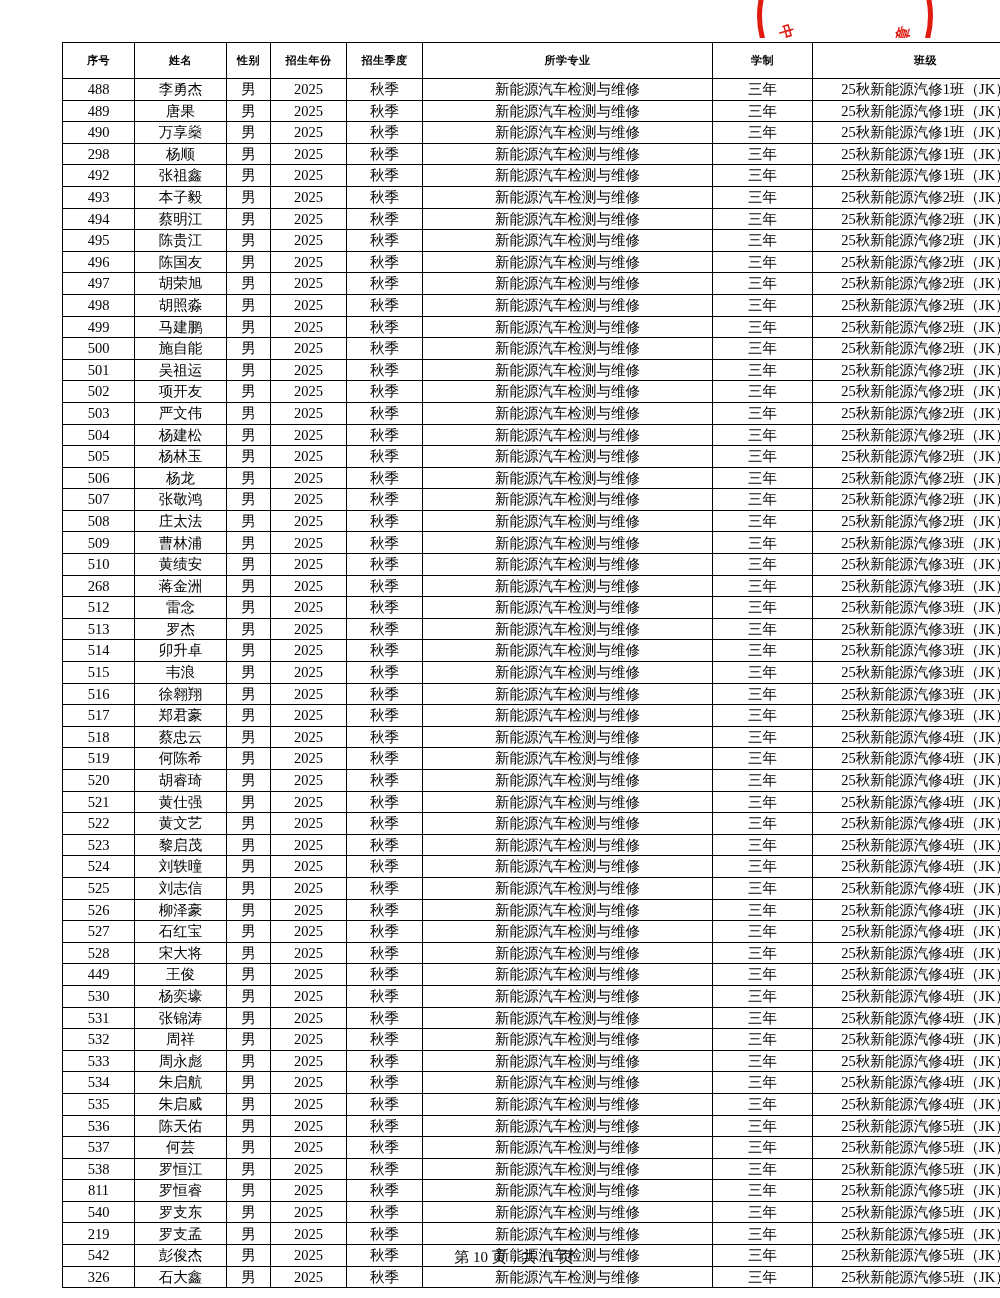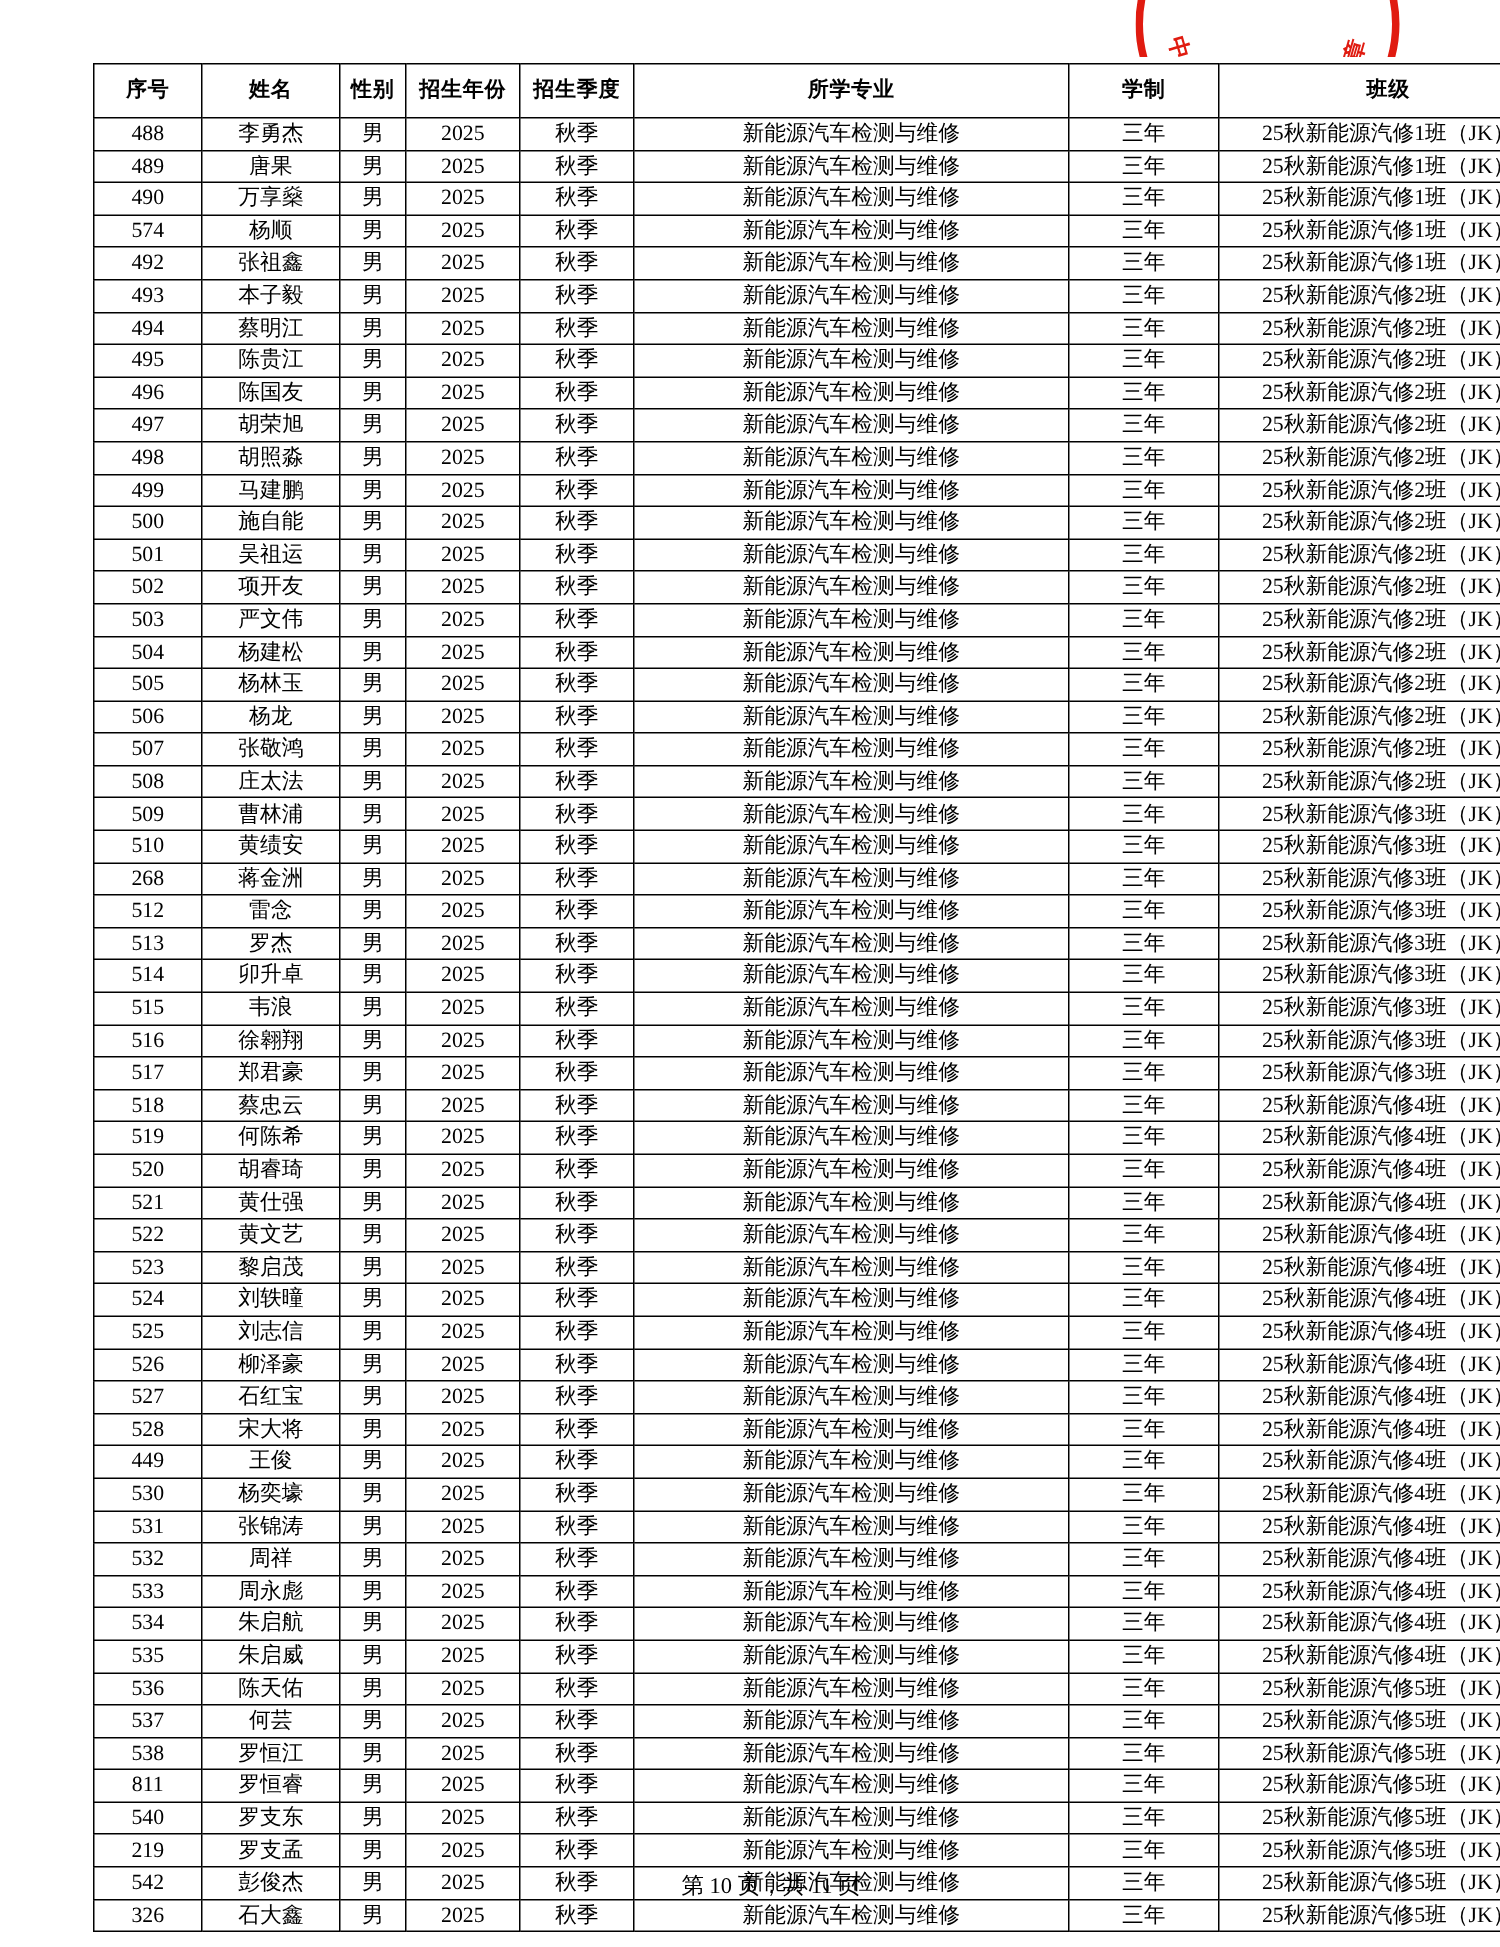--- a/index.html
+++ b/index.html
@@ -74,21 +74,21 @@
     border: 1px solid #000000;
     text-align: center;
     vertical-align: middle;
     padding: 0;
     line-height: 1;
     white-space: nowrap;
     overflow: hidden;
   }
   table.roster thead th {
     height: 35px;
-    font-size: 14px;
+    font-size: 11px;
     font-weight: bold;
     letter-spacing: 0.5px;
   }
   table.roster tbody td {
     height: 20.6px;
     font-size: 14.5px;
     font-weight: normal;
   }
 
   
@@ -181,21 +181,21 @@
           <td class="num">490</td>
           <td>万享燊</td>
           <td>男</td>
           <td class="num">2025</td>
           <td>秋季</td>
           <td>新能源汽车检测与维修</td>
           <td>三年</td>
           <td>25秋新能源汽修1班（JK）</td>
         </tr>
         <tr>
-          <td class="num">574</td>
+          <td class="num">298</td>
           <td>杨顺</td>
           <td>男</td>
           <td class="num">2025</td>
           <td>秋季</td>
           <td>新能源汽车检测与维修</td>
           <td>三年</td>
           <td>25秋新能源汽修1班（JK）</td>
         </tr>
         <tr>
           <td class="num">492</td>

